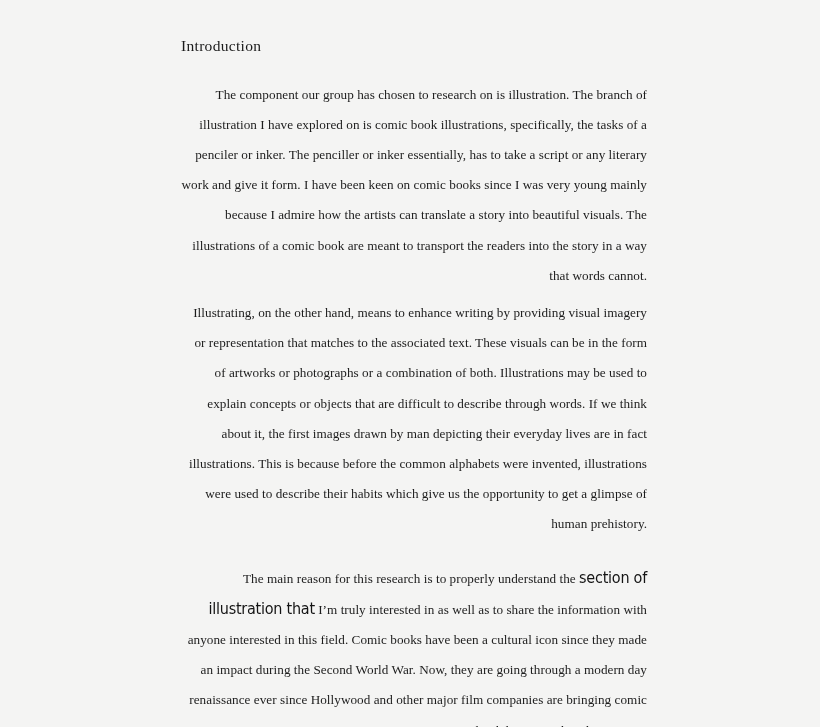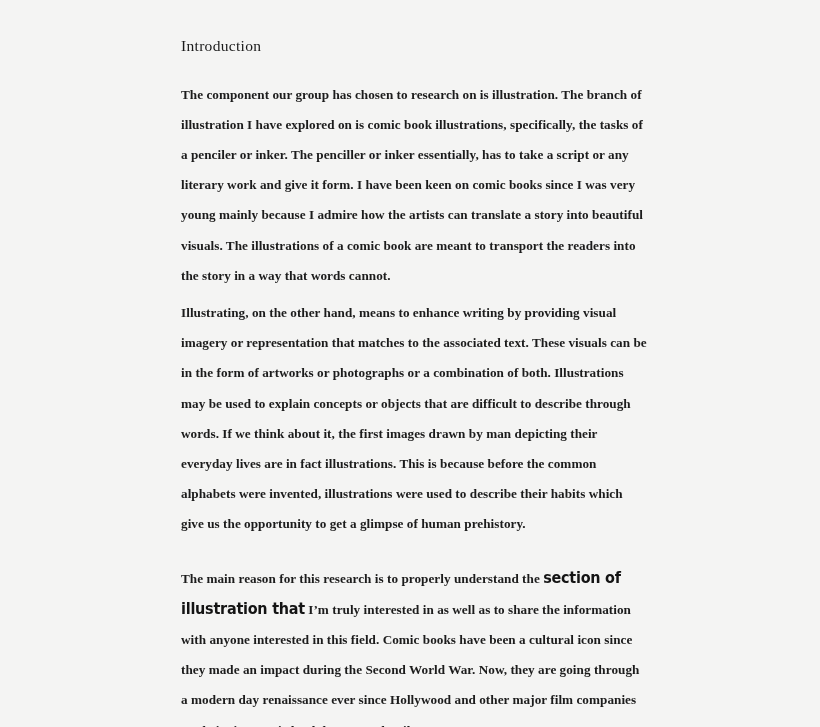--- a/index.html
+++ b/index.html
@@ -38,24 +38,23 @@
     margin: 0;
     padding-top: 38px;
     line-height: 1;
     color: #1a1a1a;
   }
 
   .para {
     font-size: 13.2px;
     line-height: 30.2px;
     margin: 0;
-    text-align: left;
+    text-align: right;
     color: #1c1c1c;
     letter-spacing: 0.003em;
-    font-weight: bold;
   }
 
   
   .para-1 { margin-top: 26px; }
   .para-2 { margin-top: 7px; }
   .para-3 { margin-top: 23px; }
 
   
   .subst-font {
     font-family: "DejaVu Sans Condensed", "DejaVu Sans", "Liberation Sans", sans-serif;

